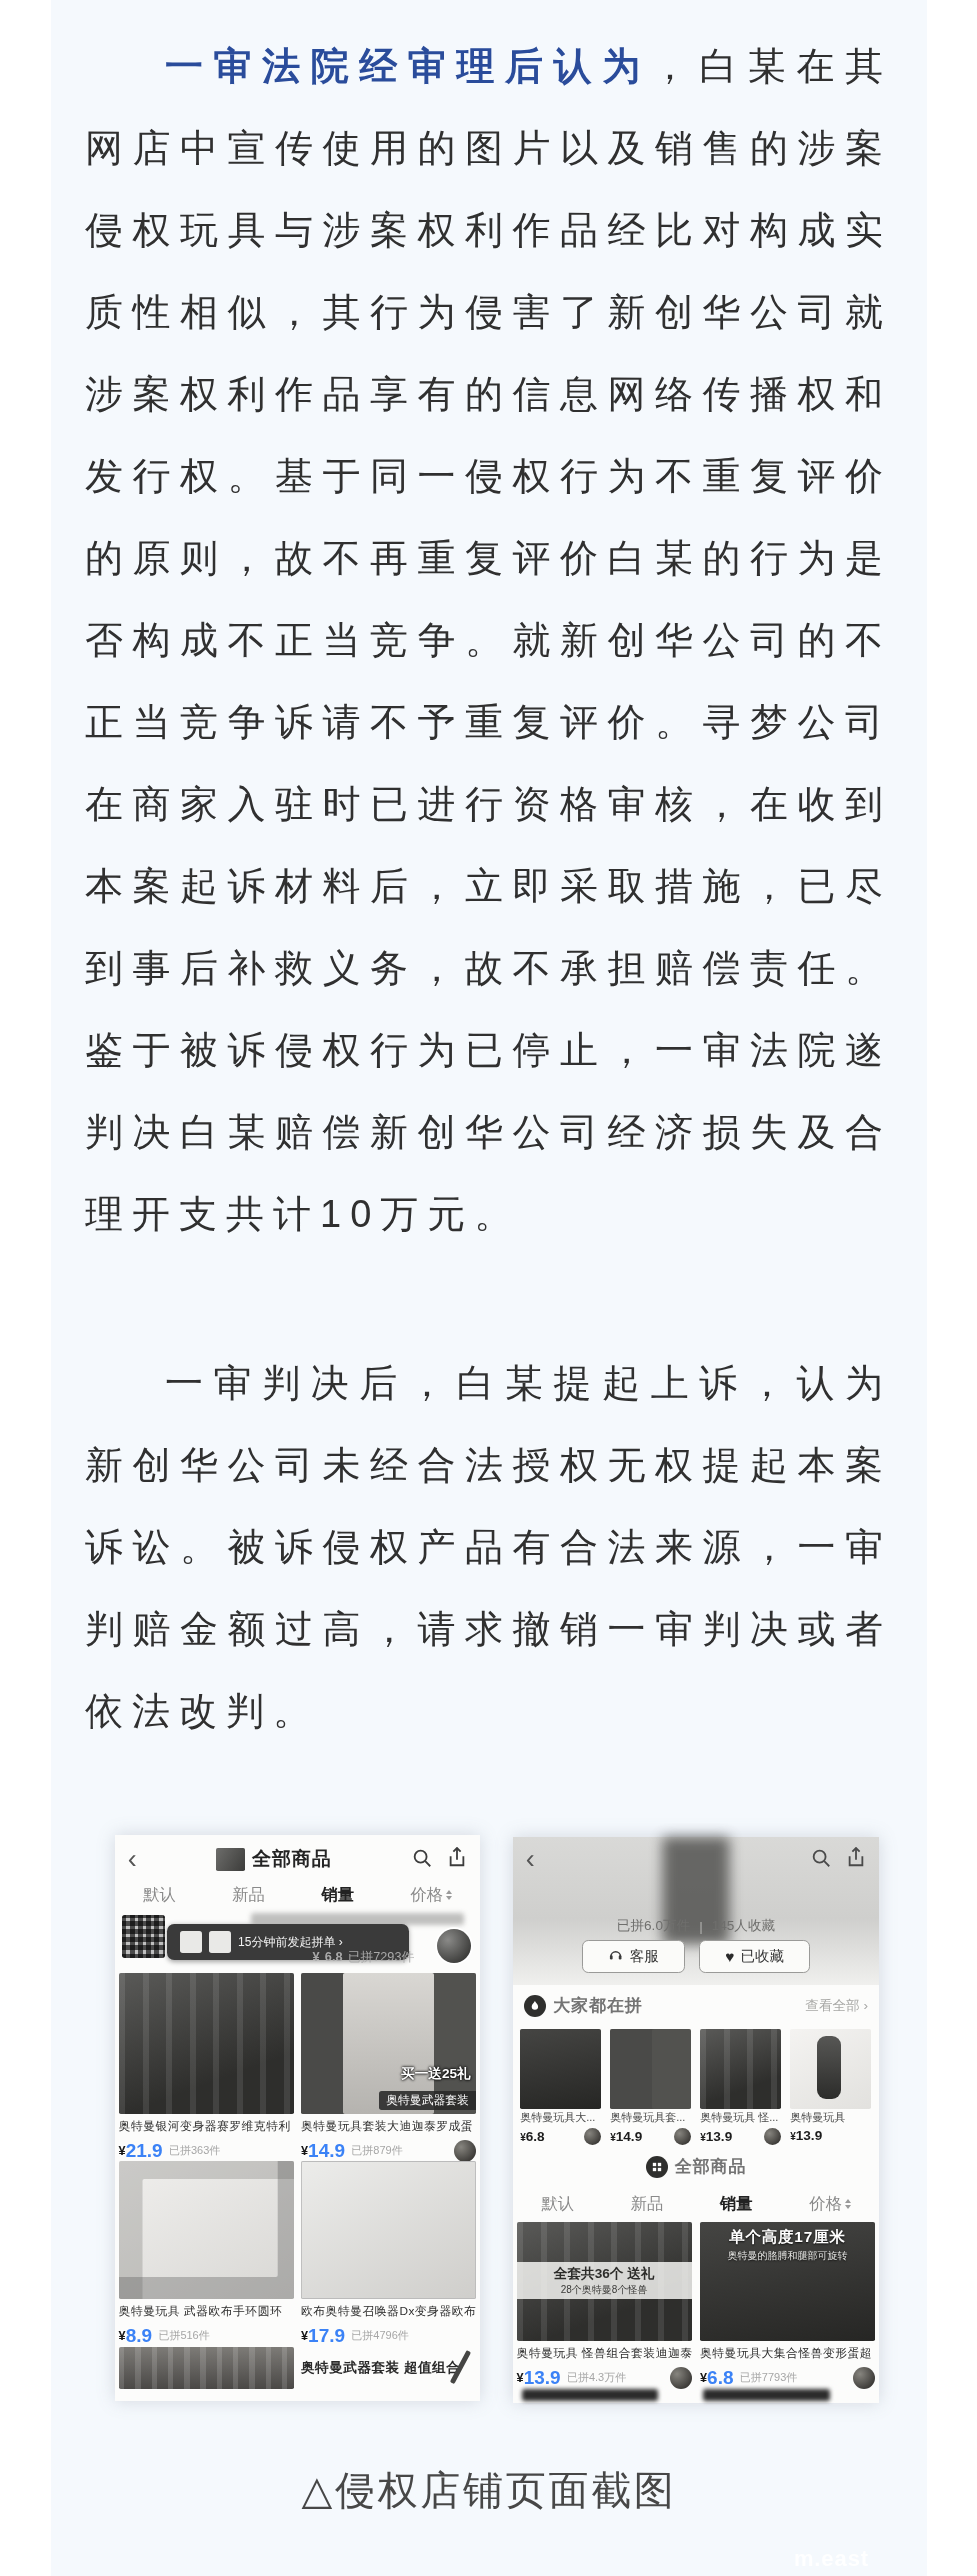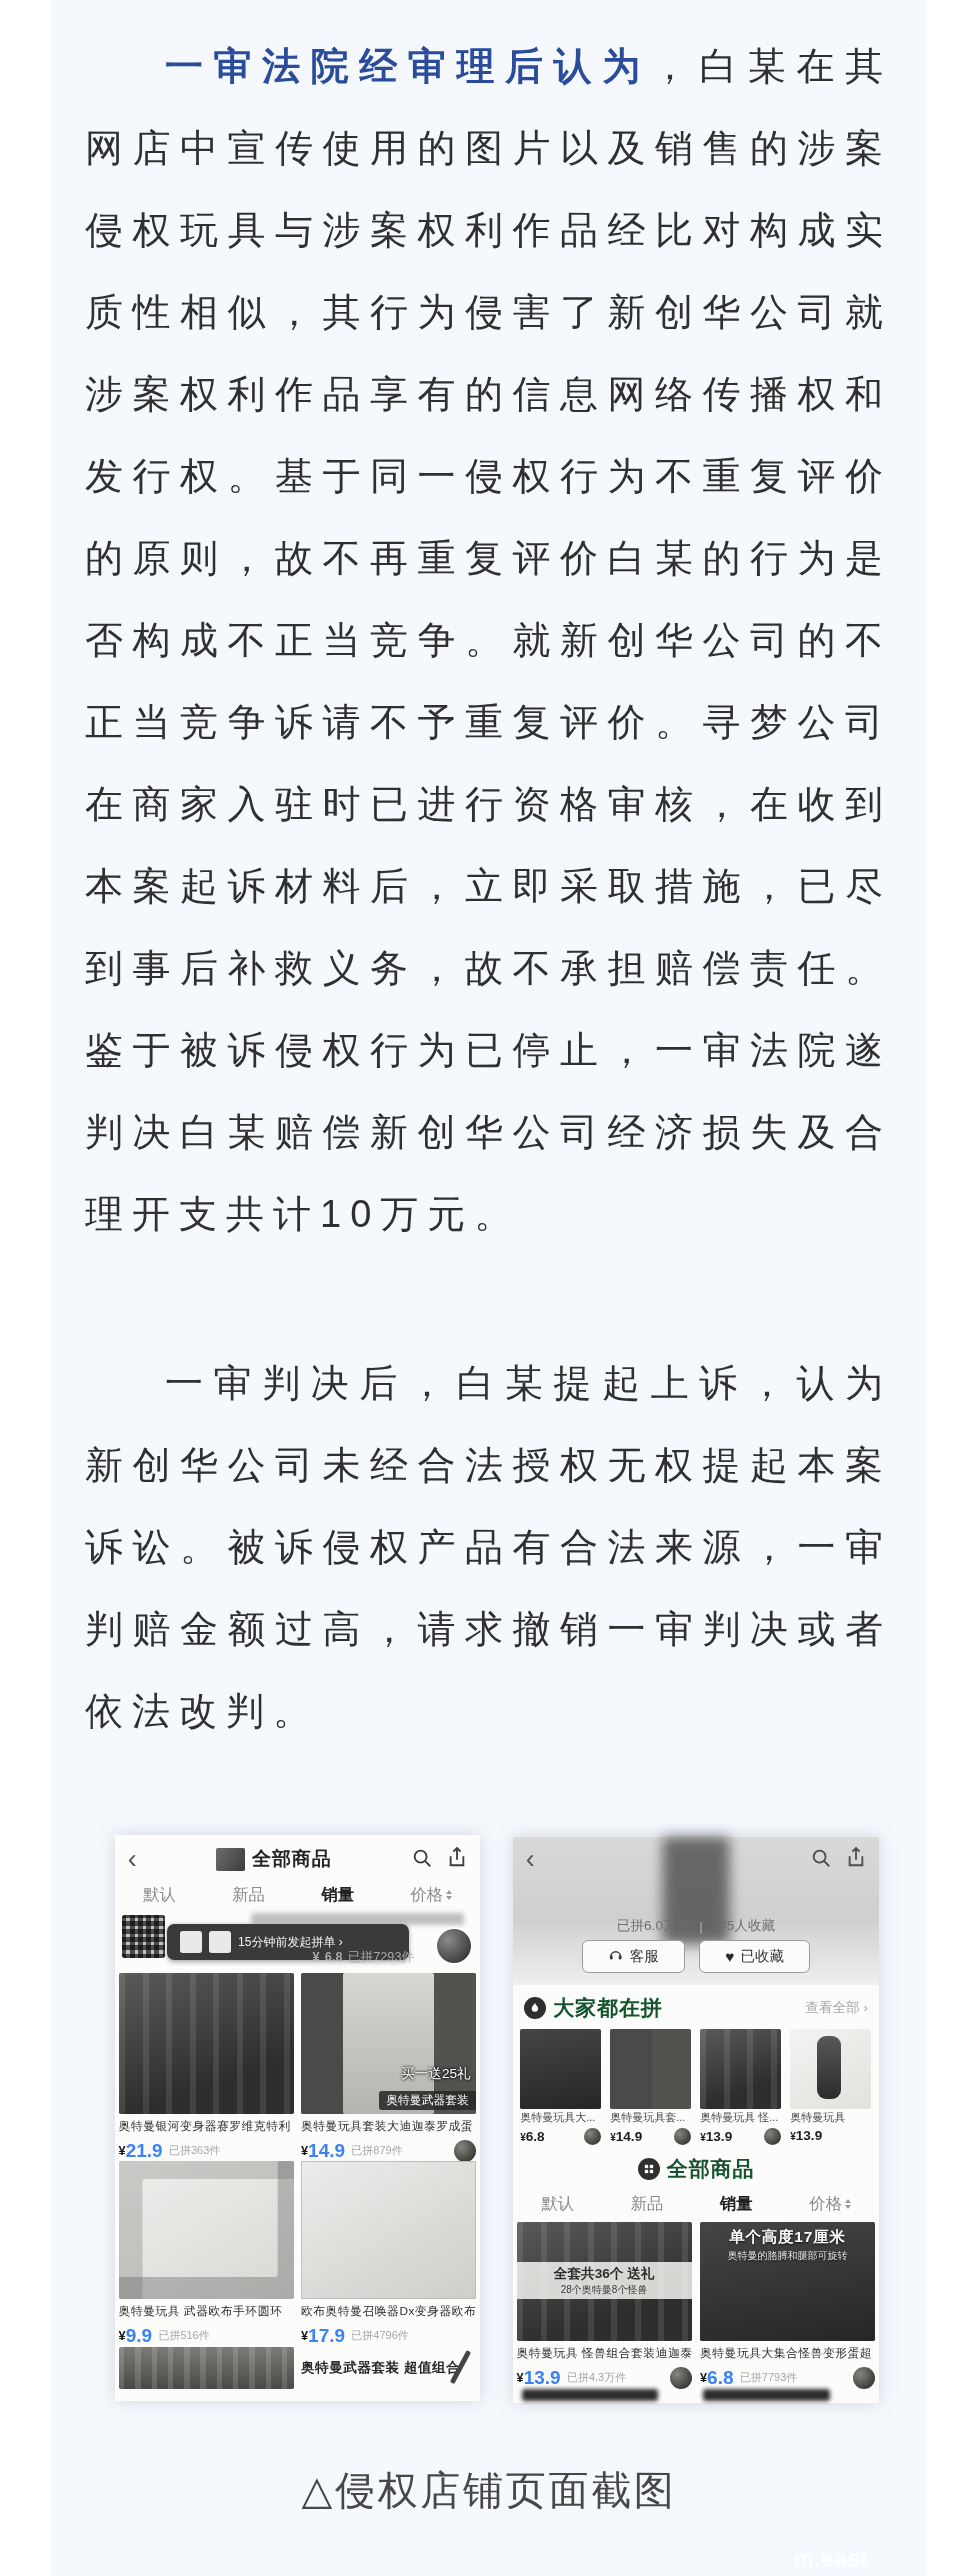--- a/index.html
+++ b/index.html
@@ -70,21 +70,21 @@
   .ph-dx::after{content:"";position:absolute;left:25px;top:11px;width:87px;height:116px;border-radius:50% 50% 42% 42%;
           background:radial-gradient(circle at 50% 34%,#f5f5f3 0 31px,#8e8e8c 32px 36px,#54545２ 37px)}
   .ph-figure{background:linear-gradient(150deg,#f4f3f1,#e2e1de)}
   .ph-figure::after{content:"";position:absolute;left:27px;top:7.2px;width:23.5px;height:63px;border-radius:9px;
           background:linear-gradient(#575755,#2c2c2a)}
   .ph-dark{background:linear-gradient(170deg,#454543,#262624)}
   .ov-top{position:absolute;left:0;top:5.4px;width:100%;text-align:center;color:#fff;font-weight:bold;
           font-size:15.4px;text-shadow:0 0.9px 1.8px rgba(0,0,0,.8);letter-spacing:0.9px}
   .ov-sub{position:absolute;left:0;top:27px;width:100%;text-align:center;color:#e8e8e6;font-size:10px;
           text-shadow:0 0.9px 1.8px rgba(0,0,0,.8)}
-  .ov-gift{position:absolute;right:5.4px;bottom:31px;color:#fff;font-size:13.6px;font-weight:normal;
+  .ov-gift{position:absolute;right:5.4px;bottom:31px;color:#fff;font-size:13.6px;font-weight:bold;
           text-shadow:0 0 2.7px #000,0 0 2.7px #000}
   .ov-ribbon{position:absolute;right:0;bottom:3.6px;background:rgba(40,40,40,.88);color:#fff;
           font-size:11.8px;padding:1.8px 7.2px;border-radius:2.7px 0 0 2.7px}
   .ov-band{position:absolute;left:0;top:40px;width:100%;text-align:center;background:rgba(250,250,248,.82);
           padding:2.7px 0}
   .ov-band .b1{font-size:13.6px;font-weight:bold;color:#2c2c2a;display:block}
   .ov-band .b2{font-size:10px;color:#3a3a38;display:block}
   .p-title{margin-top:5.4px;font-size:11.8px;color:#2d2d2d;white-space:nowrap;overflow:hidden;letter-spacing:0.5px}
   .p-price{margin-top:4.5px;display:flex;align-items:center}
   .p-price b{font-size:19px;color:#3b82f6}
@@ -110,21 +110,21 @@
   .stats{position:absolute;left:0;top:80px;width:100%;display:flex;justify-content:center;gap:9px;
          align-items:center;font-size:13.6px;color:#6f6f6d}
   .stats .div{color:#b0b0ae}
   .pills{position:absolute;left:0;top:103px;width:100%;display:flex;justify-content:center;gap:14.5px}
   .pill{height:33px;background:#fbfbf9;border:0.9px solid #9a9a98;border-radius:6.3px;display:flex;
         align-items:center;gap:6.3px;padding:0 25px;font-size:14.5px;color:#333}
   .pill .heart{color:#2b2b2b;font-size:15.4px}
   .sec{position:absolute;left:0;width:100%;display:flex;align-items:center;padding:0 11px}
   .sec .ic{width:22px;height:22px;border-radius:50%;background:#2f2f2d;display:flex;align-items:center;
         justify-content:center;margin-right:7.2px;flex:0 0 auto}
-  .sec .t{font-size:21px;font-weight:bold;color:#14532d;letter-spacing:0.9px}
+  .sec .t{font-size:17px;font-weight:bold;color:#737373;letter-spacing:0.9px}
   .sec .more{margin-left:auto;font-size:13.6px;color:#a8a8a6}
   .sec.center{justify-content:center}
   .minis{position:absolute;left:0;top:192px;width:100%;display:flex;gap:9px;padding:0 7.2px}
   .mini{width:81px}
   .mini .m-img{width:81px;height:80px;border-radius:1.8px;position:relative;overflow:hidden}
   .mini .m-title{margin-top:1px;font-size:11px;color:#4c4c4c;white-space:nowrap;overflow:hidden}
   .mini .m-price{margin-top:2.7px;display:flex;align-items:center}
   .mini .m-price b{font-size:13.6px;color:#1d1d1d}
   .mini .m-price .yen{font-size:10px;font-weight:bold;color:#1d1d1d}
   .mini .mini-badge{width:17px;height:17px}
@@ -206,21 +206,21 @@
           <span class="sales">已拼879件</span>
           <span class="mini-badge"></span>
         </div>
     </div>
 
     <div class="p-card" style="left:3.6px;top:326px">
       <div class="p-img ph-weapons" style="height:138px"></div>
       <div class="p-title">奥特曼玩具 武器欧布手环圆环</div>
       <div class="p-price">
           <span class="yen">¥</span>
-          <b>9.9</b>
+          <b>8.9</b>
           <span class="sales">已拼516件</span>
         </div>
     </div>
     <div class="p-card" style="left:186px;top:326px">
       <div class="p-img ph-dx" style="height:138px"></div>
       <div class="p-title">欧布奥特曼召唤器Dx变身器欧布</div>
       <div class="p-price">
           <span class="yen">¥</span>
           <b>17.9</b>
           <span class="sales">已拼4796件</span>

